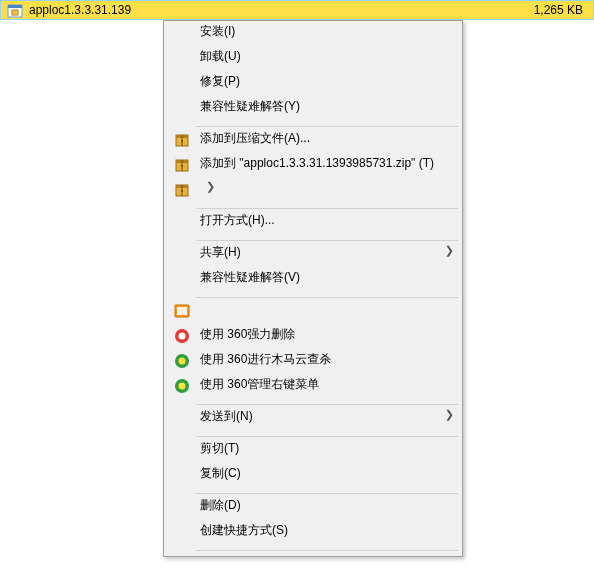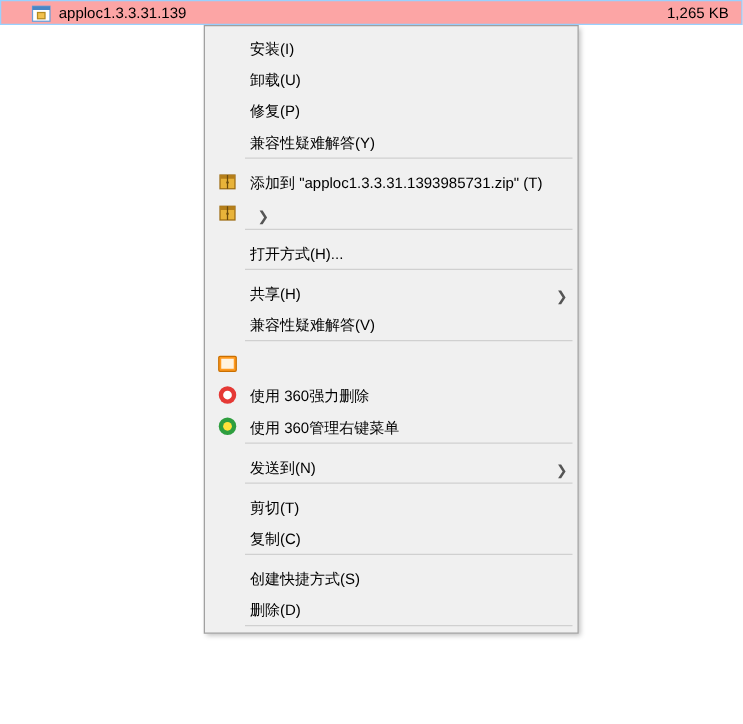--- a/index.html
+++ b/index.html
@@ -10,41 +10,41 @@
     background: #fff;
     width: 594px;
     height: 579px;
     overflow: hidden;
     position: relative;
   }
   .file-row {
     display: flex;
     align-items: center;
     height: 20px;
-    background: #fca5a5;
+    background: #fde047;
     border: 1px solid #99d1ff;
     position: relative;
-    padding-left: 24px;
+    padding-left: 6px;
   }
   .file-icon-svg { width: 16px; height: 16px; flex: 0 0 16px; margin-right: 6px; }
   .file-name { flex: 0 0 120px; overflow: hidden; white-space: nowrap; color: #000; }
   .file-size { position: absolute; right: 10px; color: #000; }
   .context-menu {
     position: absolute;
     left: 163px;
     top: 20px;
     width: 300px;
     background: #f0f0f0;
     border: 1px solid #a0a0a0;
     box-shadow: 2px 2px 4px rgba(0,0,0,0.25);
     padding: 2px;
   }
   .menu-item {
     display: flex;
-    align-items: flex-end;
+    align-items: flex-start;
     height: 25px;
     padding: 0 6px;
     cursor: default;
     position: relative;
   }
   .menu-icon {
     width: 20px;
     height: 20px;
     flex: 0 0 20px;
     margin-right: 8px;
@@ -97,31 +97,42 @@
     <div class="menu-sep"></div>
     <div class="menu-item">
       <span class="menu-icon">
         <svg width="16" height="16" viewBox="0 0 16 16">
           <rect x="2" y="3" width="12" height="11" fill="#e8b33a" stroke="#9c6b12"></rect>
           <rect x="2" y="3" width="12" height="3" fill="#b57f1a"></rect>
           <line x1="8" y1="3" x2="8" y2="14" stroke="#6b4a0c"></line>
           <circle cx="8" cy="9" r="1" fill="#6b4a0c"></circle>
         </svg>
       </span>
-      <span class="menu-label">添加到 "apploc1.3.3.31.1393985731.zip" (T)</span>
+      <span class="menu-label">添加到压缩文件(A)...</span>
     </div>
     <div class="menu-item">
       <span class="menu-icon">
         <svg width="16" height="16" viewBox="0 0 16 16">
           <rect x="2" y="3" width="12" height="11" fill="#e8b33a" stroke="#9c6b12"></rect>
           <rect x="2" y="3" width="12" height="3" fill="#b57f1a"></rect>
           <line x1="8" y1="3" x2="8" y2="14" stroke="#6b4a0c"></line>
           <circle cx="8" cy="9" r="1" fill="#6b4a0c"></circle>
         </svg>
       </span>
+      <span class="menu-label">添加到 "apploc1.3.3.31.1393985731.zip" (T)</span>
+    </div>
+    <div class="menu-item">
+      <span class="menu-icon">
+        <svg width="16" height="16" viewBox="0 0 16 16">
+          <rect x="2" y="3" width="12" height="11" fill="#e8b33a" stroke="#9c6b12"></rect>
+          <rect x="2" y="3" width="12" height="3" fill="#b57f1a"></rect>
+          <line x1="8" y1="3" x2="8" y2="14" stroke="#6b4a0c"></line>
+          <circle cx="8" cy="9" r="1" fill="#6b4a0c"></circle>
+        </svg>
+      </span>
       <span class="menu-arrow">❯</span>
     </div>
     <div class="menu-sep"></div>
     <div class="menu-item">
       <span class="menu-icon"></span>
       <span class="menu-label">打开方式(H)...</span>
     </div>
     <div class="menu-sep"></div>
     <div class="menu-item">
       <span class="menu-icon"></span>
@@ -150,40 +161,49 @@
       </span>
       <span class="menu-label">使用 360强力删除</span>
     </div>
     <div class="menu-item">
       <span class="menu-icon">
         <svg width="16" height="16" viewBox="0 0 16 16">
           <circle cx="8" cy="8" r="7" fill="#2e9e3f"></circle>
           <circle cx="8" cy="8" r="3.5" fill="#ffe23a"></circle>
         </svg>
       </span>
+      <span class="menu-label">使用 360进行木马云查杀</span>
+    </div>
+    <div class="menu-item">
+      <span class="menu-icon">
+        <svg width="16" height="16" viewBox="0 0 16 16">
+          <circle cx="8" cy="8" r="7" fill="#2e9e3f"></circle>
+          <circle cx="8" cy="8" r="3.5" fill="#ffe23a"></circle>
+        </svg>
+      </span>
       <span class="menu-label">使用 360管理右键菜单</span>
     </div>
     <div class="menu-sep"></div>
     <div class="menu-item">
       <span class="menu-icon"></span>
       <span class="menu-label">发送到(N)</span>
       <span class="menu-arrow">❯</span>
     </div>
     <div class="menu-sep"></div>
     <div class="menu-item">
       <span class="menu-icon"></span>
       <span class="menu-label">剪切(T)</span>
     </div>
     <div class="menu-item">
       <span class="menu-icon"></span>
       <span class="menu-label">复制(C)</span>
     </div>
     <div class="menu-sep"></div>
     <div class="menu-item">
       <span class="menu-icon"></span>
+      <span class="menu-label">删除(D)</span>
+    </div>
+    <div class="menu-item">
+      <span class="menu-icon"></span>
       <span class="menu-label">创建快捷方式(S)</span>
-    </div>
-    <div class="menu-item">
-      <span class="menu-icon"></span>
-      <span class="menu-label">删除(D)</span>
     </div>
     <div class="menu-sep"></div>
   </div>
 
 </body></html>

